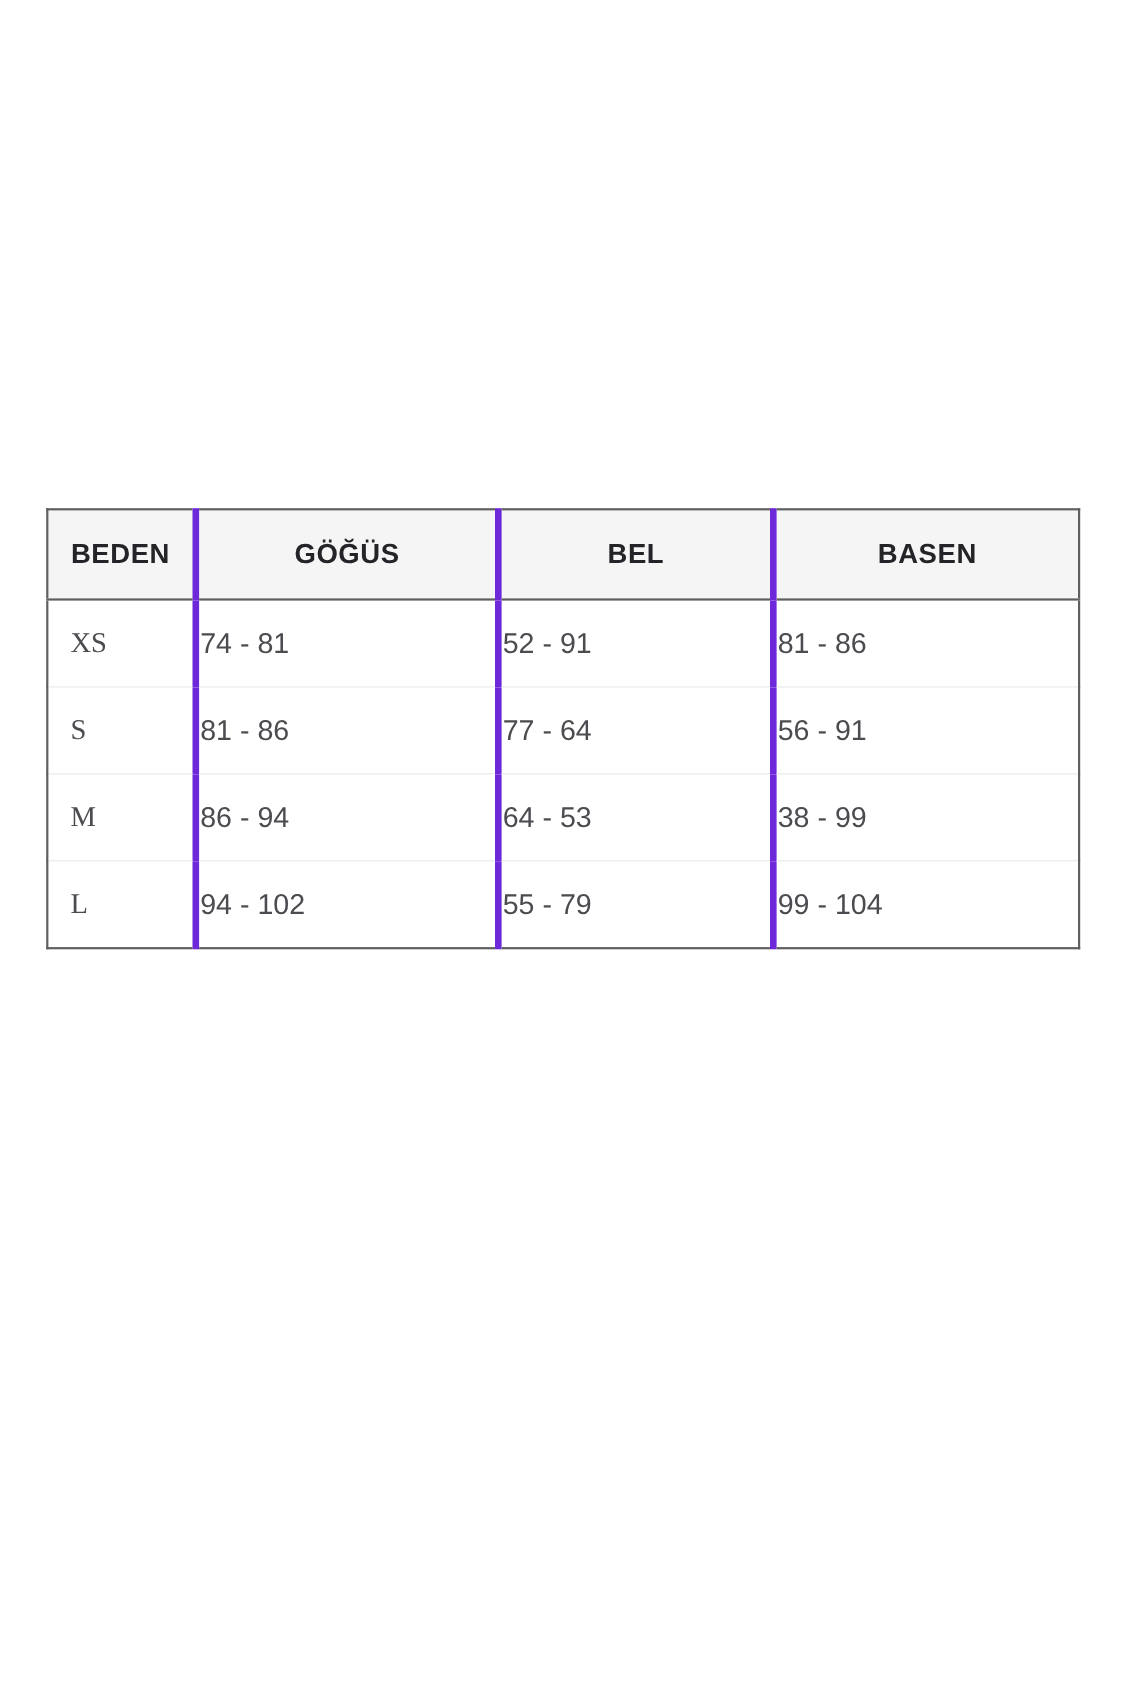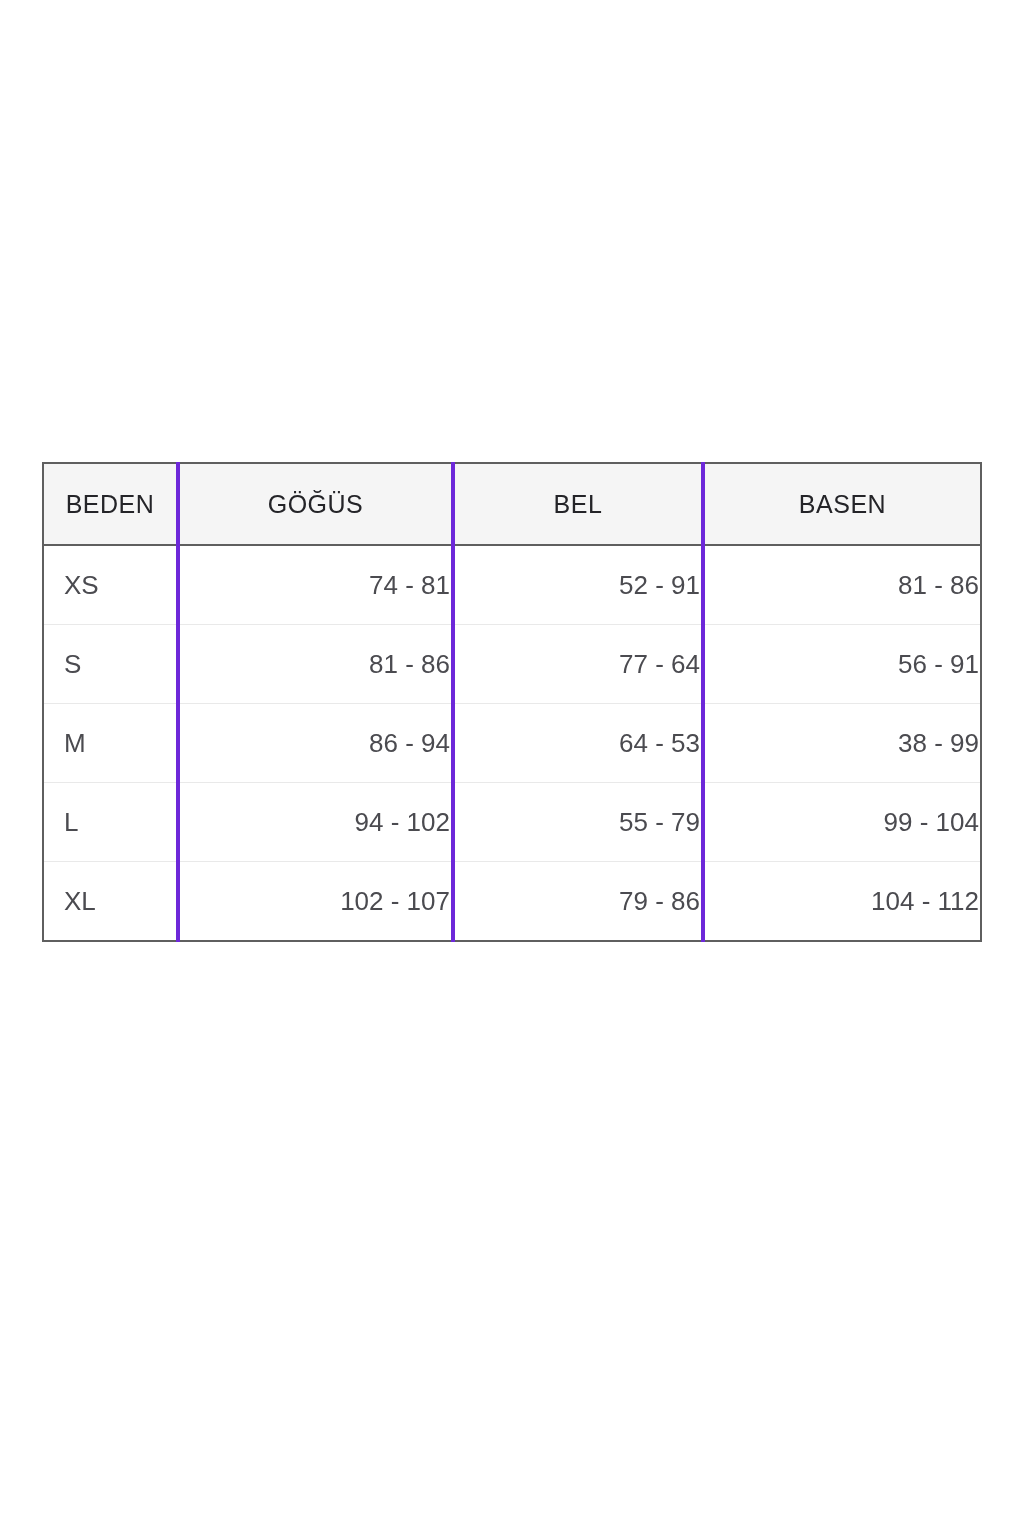--- a/index.html
+++ b/index.html
@@ -26,47 +26,48 @@
   col.c-size  { width: 135px; }
   col.c-chest { width: 275px; }
   col.c-waist { width: 250px; }
   col.c-hips  { width: 278px; }
 
   table.size-table th {
     height: 78px;
     background: #f5f5f5;
     color: #242428;
     font-size: 25px;
-    font-weight: 400;
+    font-weight: 700;
     letter-spacing: 0.5px;
     text-align: center;
     vertical-align: middle;
     border-bottom: 2px solid #5f5f5f;
   }
   table.size-table td {
     height: 76px;
     color: #4b4b50;
     font-size: 26px;
     font-weight: 400;
-    text-align: right;
+    text-align: left;
     vertical-align: middle;
   }
   
   table.size-table th + th,
   table.size-table td + td {
-    border-left: 4px solid #6d28d9;
+    border-left: 6px solid #6d28d9;
   }
   
   table.size-table tbody tr + tr td {
     border-top: 1px solid #e9e9e9;
   }
   
   table.size-table td.size-label {
     text-align: left;
     padding-left: 20px;
+    font-family: Liberation Serif, serif;
   }
 </style>
 </head>
 <body>
 
 <div class="size-table-wrap">
   <table class="size-table">
     <colgroup>
       <col class="c-size">
         <col class="c-chest">
@@ -99,21 +100,15 @@
         <td>86 - 94</td>
         <td>64 - 53</td>
         <td>38 - 99</td>
       </tr>
       <tr>
         <td class="size-label">L</td>
         <td>94 - 102</td>
         <td>55 - 79</td>
         <td>99 - 104</td>
       </tr>
-      <tr>
-        <td class="size-label">XL</td>
-        <td>102 - 107</td>
-        <td>79 - 86</td>
-        <td>104 - 112</td>
-      </tr>
     </tbody>
   </table>
 </div>
 
 </body></html>

